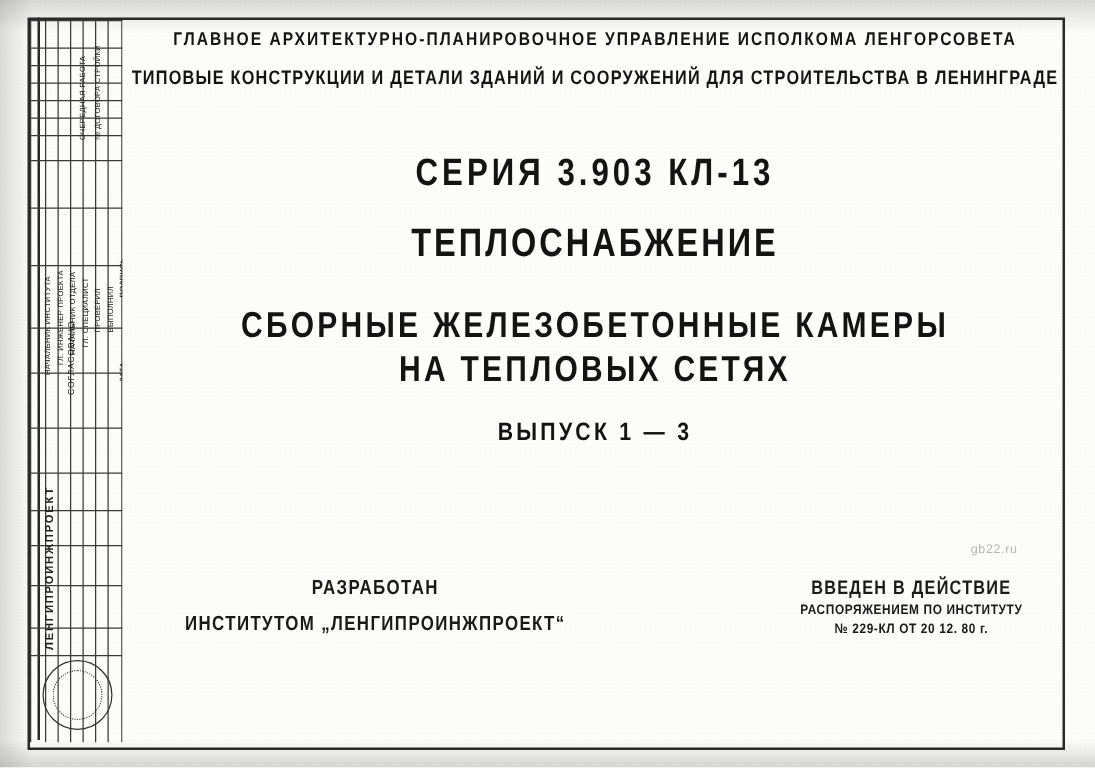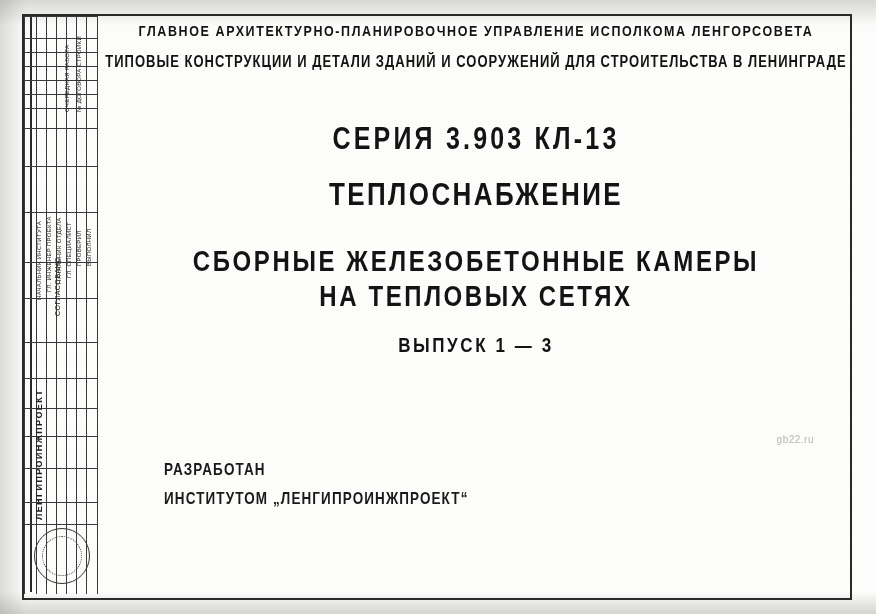--- a/index.html
+++ b/index.html
@@ -185,23 +185,23 @@
     top: 322px;
     font-size: 17px;
     font-weight: bold;
     letter-spacing: 2.6px;
     transform: scaleY(1.18);
   }
 
   
   #dev-block {
     position: absolute;
-    left: 60px;
+    left: 44px;
     top: 448px;
-    text-align: left;
+    text-align: center;
   }
   #dev-block .dev-line {
     font-size: 13.5px;
     font-weight: bold;
     letter-spacing: 1.1px;
     transform: scaleY(1.2);
     transform-origin: 0 50%;
     white-space: nowrap;
     margin-bottom: 14px;
   }
@@ -337,17 +337,22 @@
 
     <div class="line issue">ВЫПУСК 1 — 3</div>
 
     <div id="watermark">gb22.ru</div>
 
     <div id="dev-block">
       <div class="dev-line">РАЗРАБОТАН</div>
       <div class="dev-line">ИНСТИТУТОМ „ЛЕНГИПРОИНЖПРОЕКТ“</div>
     </div>
 
+    <div id="enact-block">
+      <div class="enact-title">ВВЕДЕН В ДЕЙСТВИЕ</div>
+      <div class="enact-line">РАСПОРЯЖЕНИЕМ ПО ИНСТИТУТУ</div>
+      <div class="enact-line">№ 229-КЛ ОТ  20 12. 80 г.</div>
+    </div>
 
   </div>
 
   <div id="grain"></div>
 </div>
 
 </body></html>

